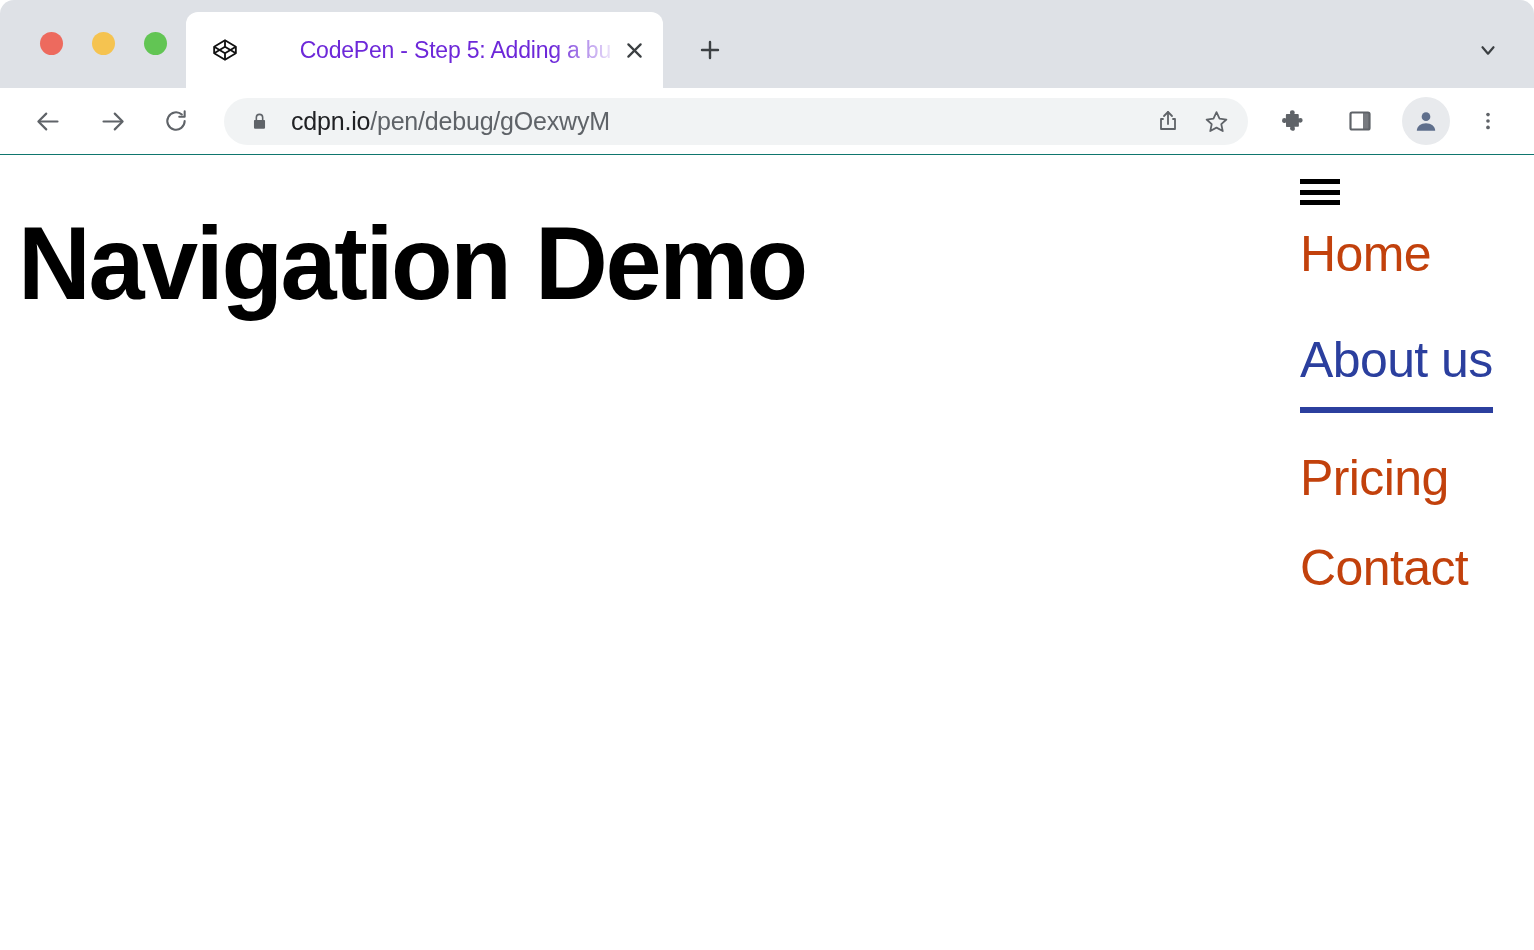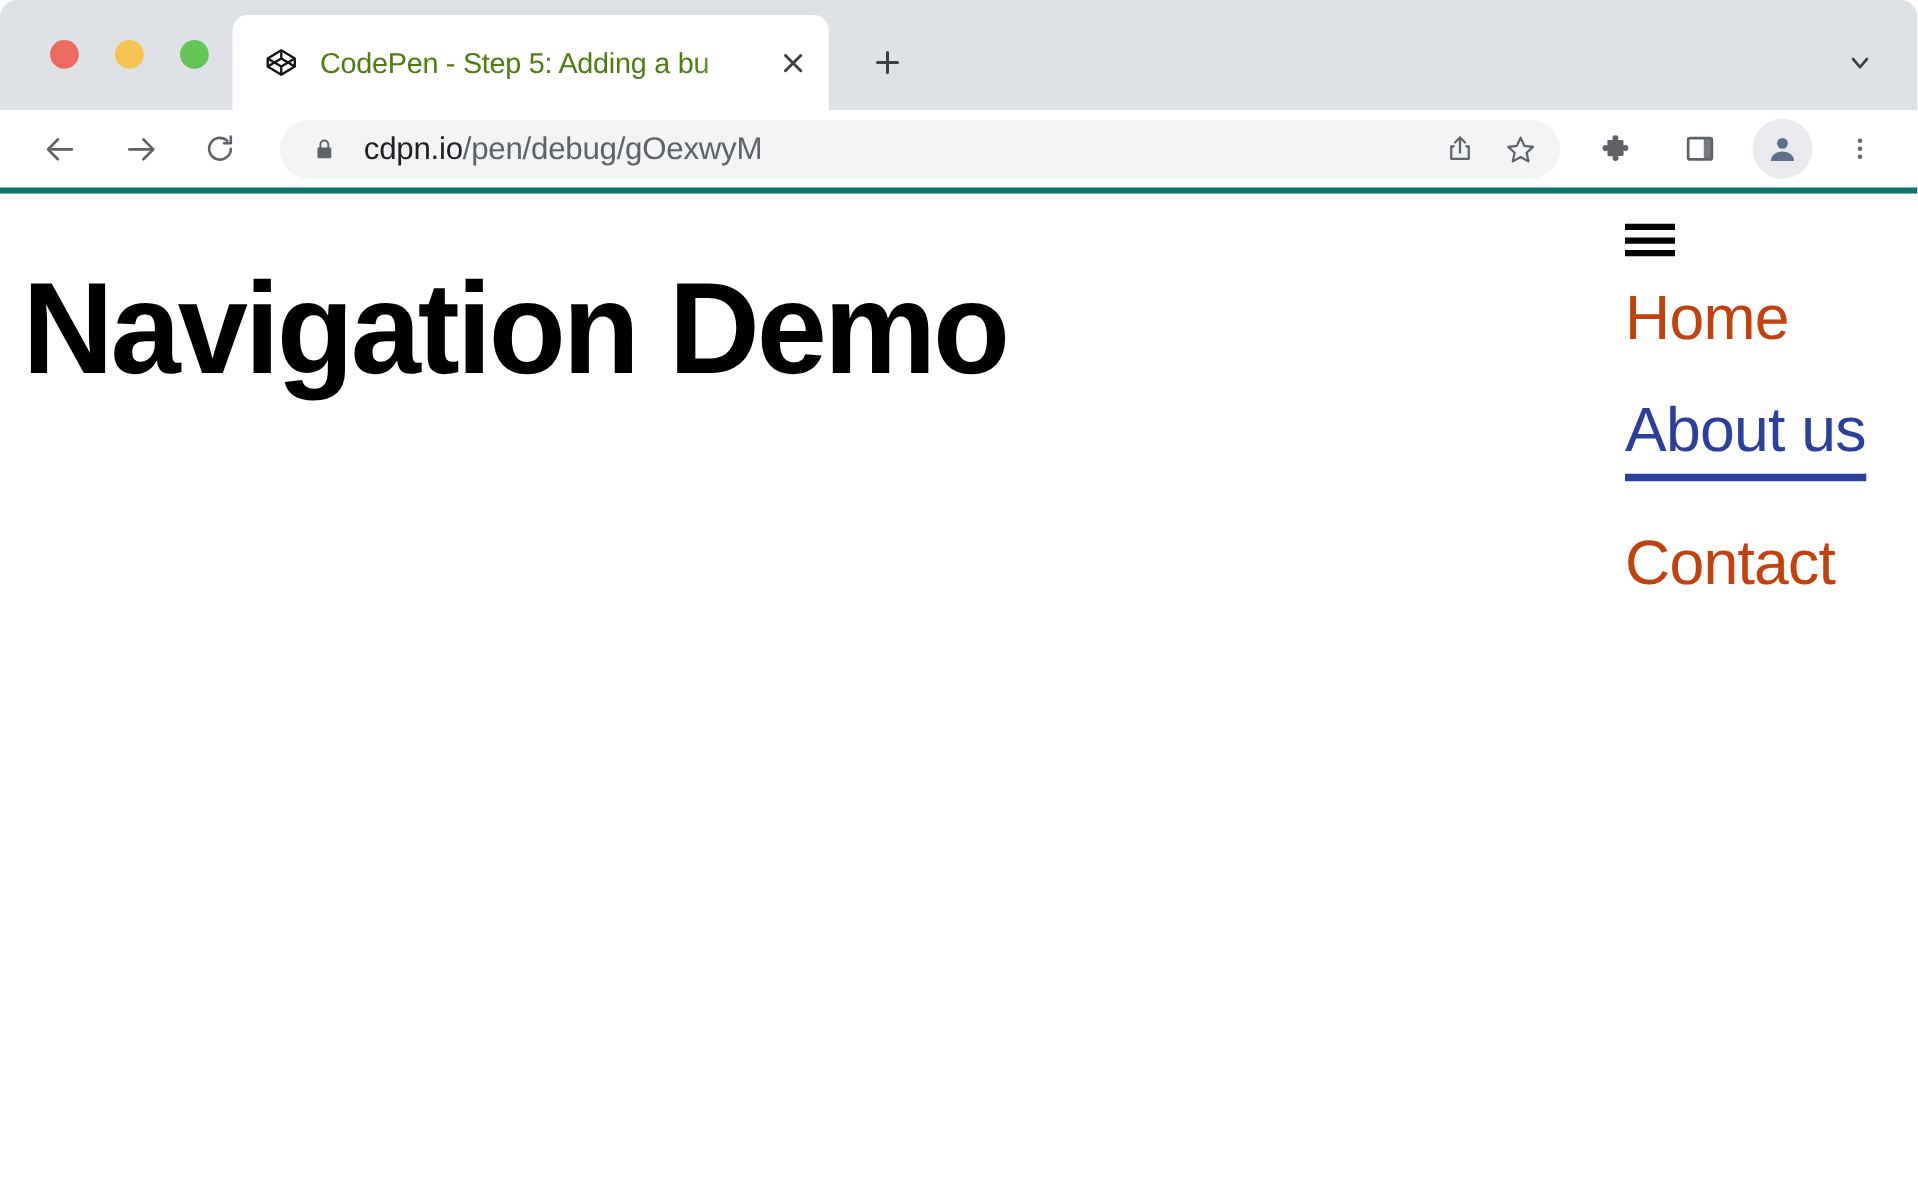--- a/index.html
+++ b/index.html
@@ -61,27 +61,28 @@
     align-items: center;
     padding: 0 0 0 26px;
   }
   .tab-favicon {
     width: 26px; height: 26px;
     flex: 0 0 26px;
     margin-right: 18px;
   }
   .tab-title {
     font-size: 23px;
-    color: #4d7c0f;
+    color: #6d28d9;
     white-space: nowrap;
     overflow: hidden;
     flex: 1;
     -webkit-mask-image: linear-gradient(to right, #000 84%, rgba(0,0,0,0.12) 100%);
     mask-image: linear-gradient(to right, #000 84%, rgba(0,0,0,0.12) 100%);
     letter-spacing: -0.2px;
+    text-align: right;
   }
   .tab-close {
     width: 46px; height: 46px;
     margin-right: 6px;
     display: flex;
     align-items: center;
     justify-content: center;
     border-radius: 50%;
     flex: 0 0 46px;
   }
@@ -109,21 +110,21 @@
   }
 
   
   .toolbar {
     position: relative;
     height: 67px;
     background: #ffffff;
     display: flex;
     align-items: center;
     padding: 0 22px 0 24px;
-    border-bottom: 5px solid #0f766e;
+    border-bottom: 1px solid #0f766e;
   }
   .nav-btn {
     width: 48px; height: 48px;
     display: flex;
     align-items: center;
     justify-content: center;
     border-radius: 50%;
     flex: 0 0 48px;
   }
   .nav-btn.back    { margin-right: 16px; }
@@ -225,21 +226,22 @@
     color: #c2410c;
     text-decoration: none;
     line-height: 1;
     display: inline-block;
     letter-spacing: -0.6px;
     white-space: nowrap;
   }
   .nav-link.current {
     color: #2b3f9e;
     border-bottom: 6px solid #2b3f9e;
-    padding-bottom: 10px;
+    padding-bottom: 22px;
+    margin-top: 16px;
   }
 </style>
 </head>
 <body>
 
 <div class="browser-window">
 
   <div class="tab-strip">
 
     <div class="traffic-lights">
@@ -369,18 +371,21 @@
       </div>
 
       <ul class="nav-list">
         <li>
           <a class="nav-link" href="#">Home</a>
         </li>
         <li>
           <a class="nav-link current" href="#">About us</a>
         </li>
         <li>
+          <a class="nav-link" href="#">Pricing</a>
+        </li>
+        <li>
           <a class="nav-link" href="#">Contact</a>
         </li>
       </ul>
     </nav>
   </div>
 </div>
 
 </body></html>

